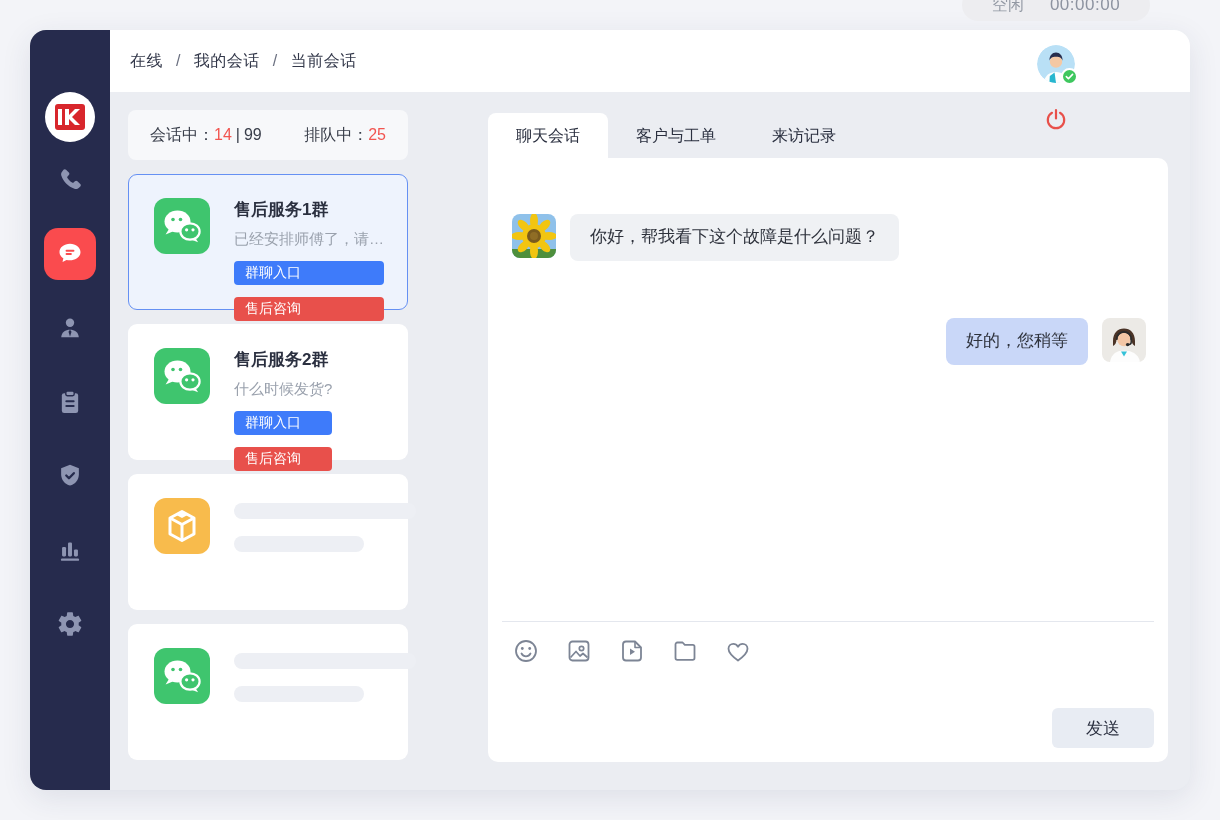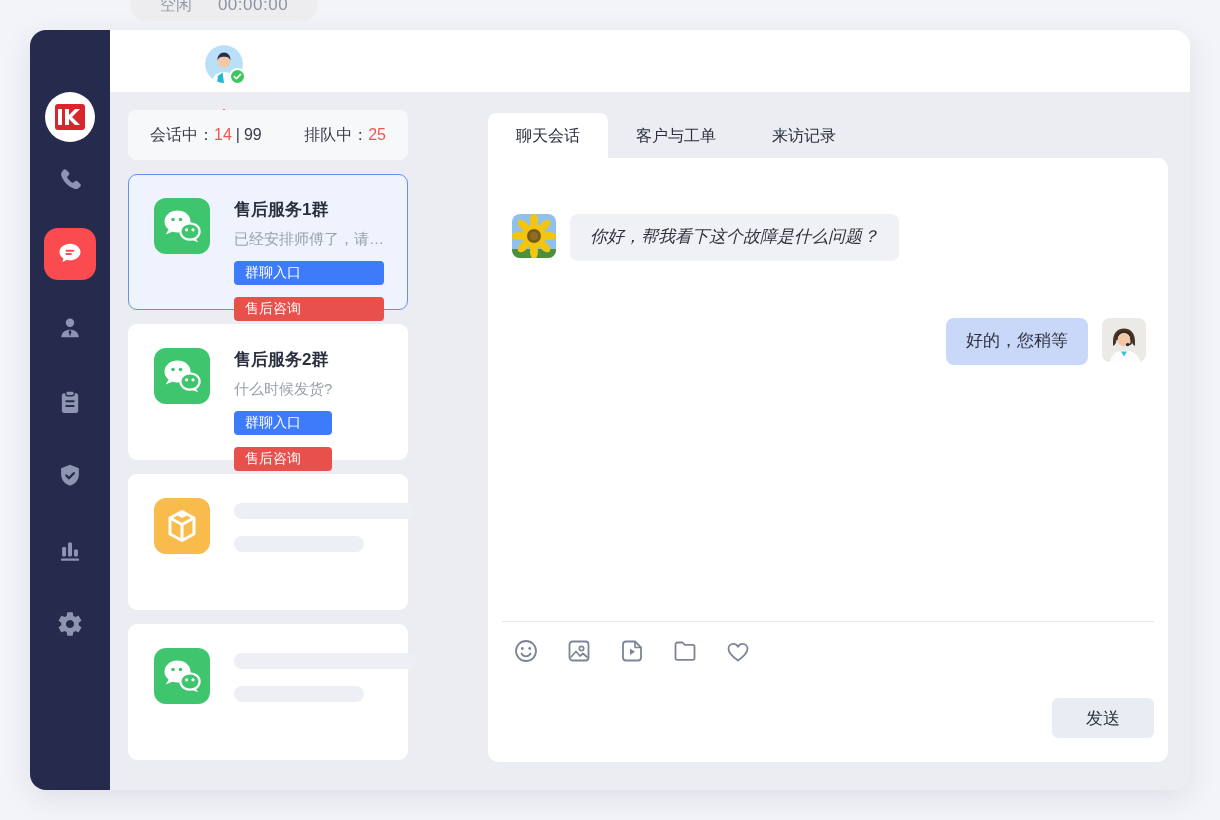--- a/index.html
+++ b/index.html
@@ -105,34 +105,34 @@
   }
   .msg { position:absolute; display:flex; gap:14px; align-items:flex-start; }
   .msg-in { left:24px; top:56px; }
   .msg-out { right:22px; top:160px; }
   .msg-avatar { width:44px; height:44px; border-radius:8px; overflow:hidden; flex:0 0 44px; }
   .msg-avatar svg { display:block; }
   .bubble {
     font-size:17px; color:#2e323c; padding:12px 20px; border-radius:8px;
     max-width:440px; line-height:1.35;
   }
-  .bubble.in { background:#eff1f4;font-style:italic; }
+  .bubble.in { background:#eff1f4; }
   .bubble.out { background:#c9d7f8; }
   .composer-divider {
     position:absolute; left:14px; right:14px; top:463px;
     border-top:1px solid #e4e7ee;
   }
   .composer-toolbar {
     position:absolute; left:24px; top:479px;
     display:flex; gap:25px; align-items:center;
   }
   .tool-btn { width:28px; height:28px; cursor:pointer; }
   .tool-btn svg { display:block; }
   .send-btn {
-    position:absolute; right:14px; bottom:24px; width:102px; height:40px;
+    position:absolute; right:14px; bottom:14px; width:102px; height:40px;
     background:#e8ecf3; border:none; border-radius:6px;
     font-size:17px; color:#2b3040; cursor:pointer;
     font-family:inherit;
   }
 </style>
 </head>
 <body>
 
 <div class="window">
 
@@ -188,20 +188,27 @@
       </div>
       <div class="nav-item">
         <svg width="28" height="28" viewBox="0 0 24 24">
           <path fill="#8e95b2" fill-rule="evenodd" d="M19.4 13c.04-.33.1-.65.1-1s-.06-.67-.1-1l2.1-1.65c.2-.15.25-.42.12-.64l-2-3.46c-.12-.22-.39-.3-.61-.22l-2.49 1c-.52-.4-1.08-.73-1.69-.98l-.38-2.65C14.4 2.17 14.2 2 14 2h-4c-.2 0-.4.17-.44.4l-.38 2.65c-.61.25-1.17.59-1.69.98l-2.49-1c-.22-.08-.49 0-.61.22l-2 3.46c-.13.22-.07.49.12.64L4.6 11c-.04.33-.1.65-.1 1s.06.67.1 1l-2.1 1.65c-.2.15-.25.42-.12.64l2 3.46c.12.22.39.3.61.22l2.49-1c.52.4 1.08.73 1.69.98l.38 2.65c.04.23.24.4.44.4h4c.2 0 .4-.17.44-.4l.38-2.65c.61-.25 1.17-.59 1.69-.98l2.49 1c.22.08.49 0 .61-.22l2-3.46c.13-.22.07-.49-.12-.64L19.4 13zM12 15.5c-1.93 0-3.5-1.57-3.5-3.5s1.57-3.5 3.5-3.5 3.5 1.57 3.5 3.5-1.57 3.5-3.5 3.5z"></path>
         </svg>
       </div>
     </div>
   </div>
 
   <div class="header">
+    <div class="breadcrumb">
+      <span class="crumb">在线</span>
+      <span class="sep">/</span>
+      <span class="crumb">我的会话</span>
+      <span class="sep">/</span>
+      <span class="crumb">当前会话</span>
+    </div>
     <div class="header-right">
       <div class="status-pill">
         <span class="status-label">空闲</span>
         <span class="status-timer">00:00:00</span>
       </div>
       <div class="header-avatar">
         <svg width="38" height="38" viewBox="0 0 40 40">
           <circle cx="20" cy="20" r="20" fill="#b9e0f6"></circle>
           <circle cx="20" cy="17.5" r="6.5" fill="#f4c8a4"></circle>
           <path d="M13 16.5c0-5.5 3.1-8.7 7-8.7s7 3.2 7 8.7c-1-2.6-2.6-4.2-7-4.2s-6 1.6-7 4.2z" fill="#272e4e"></path>

